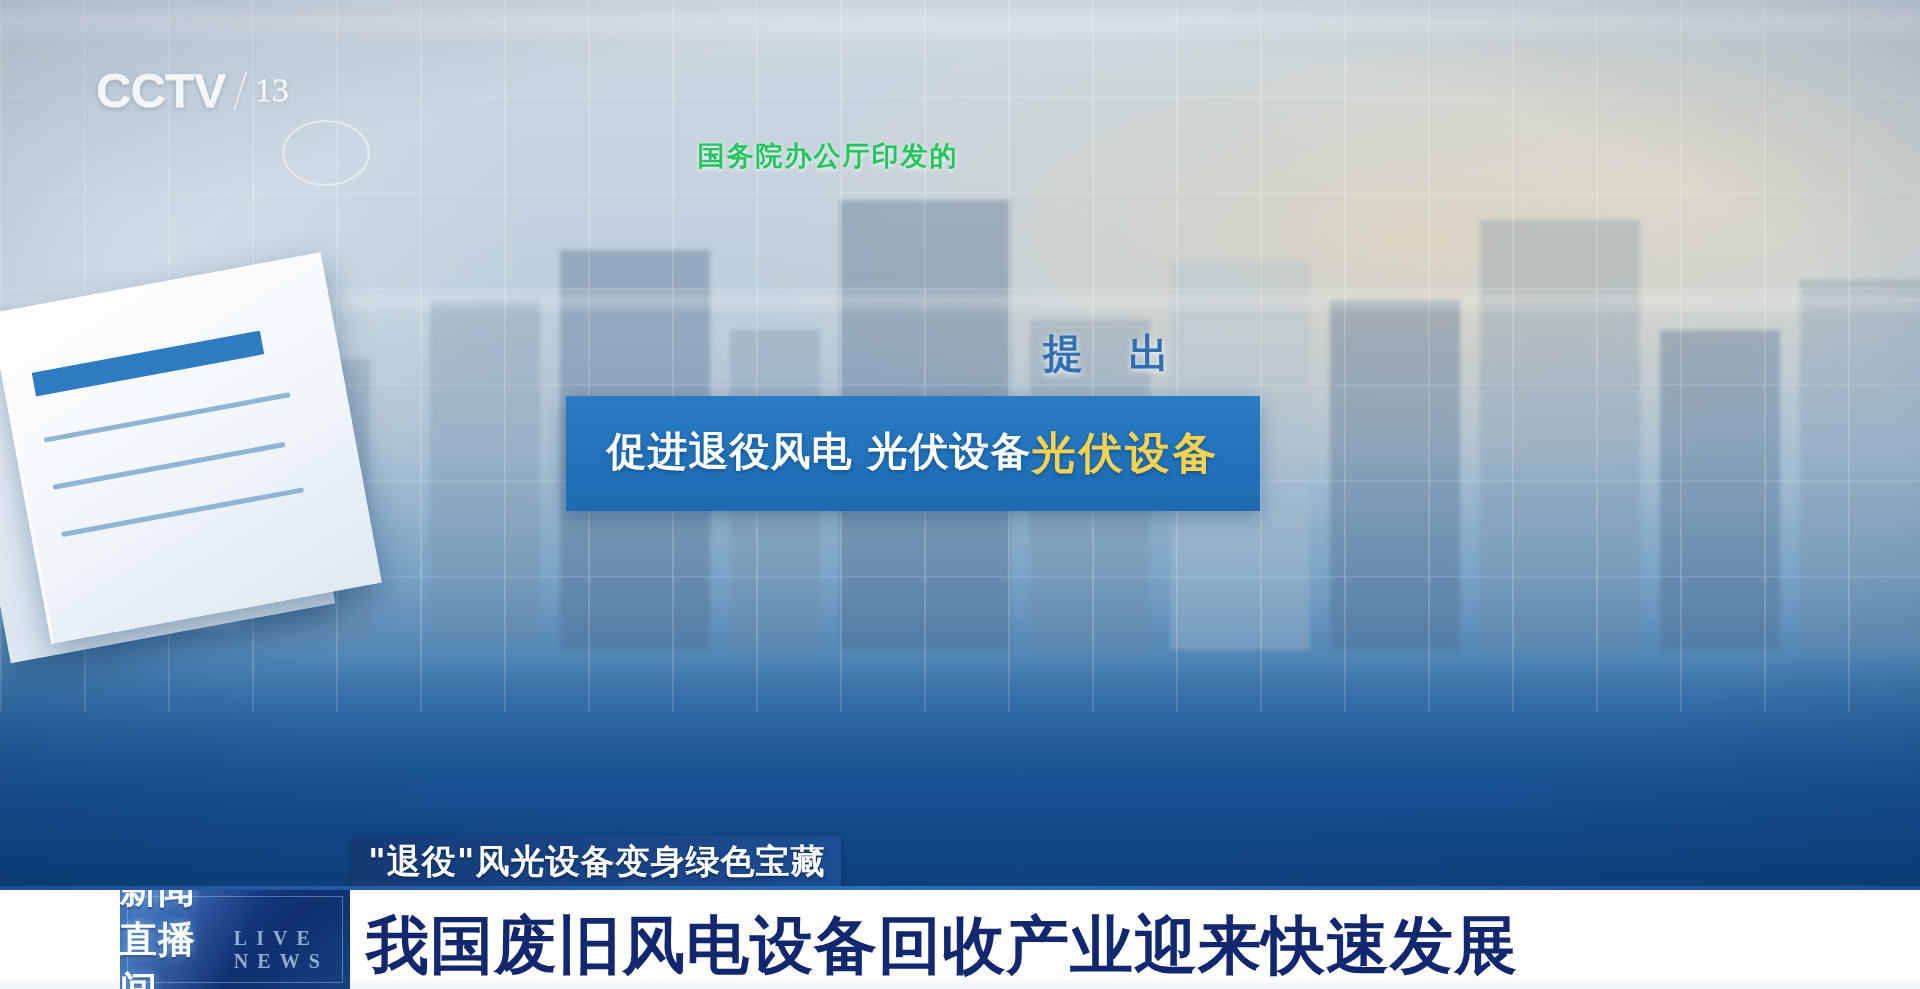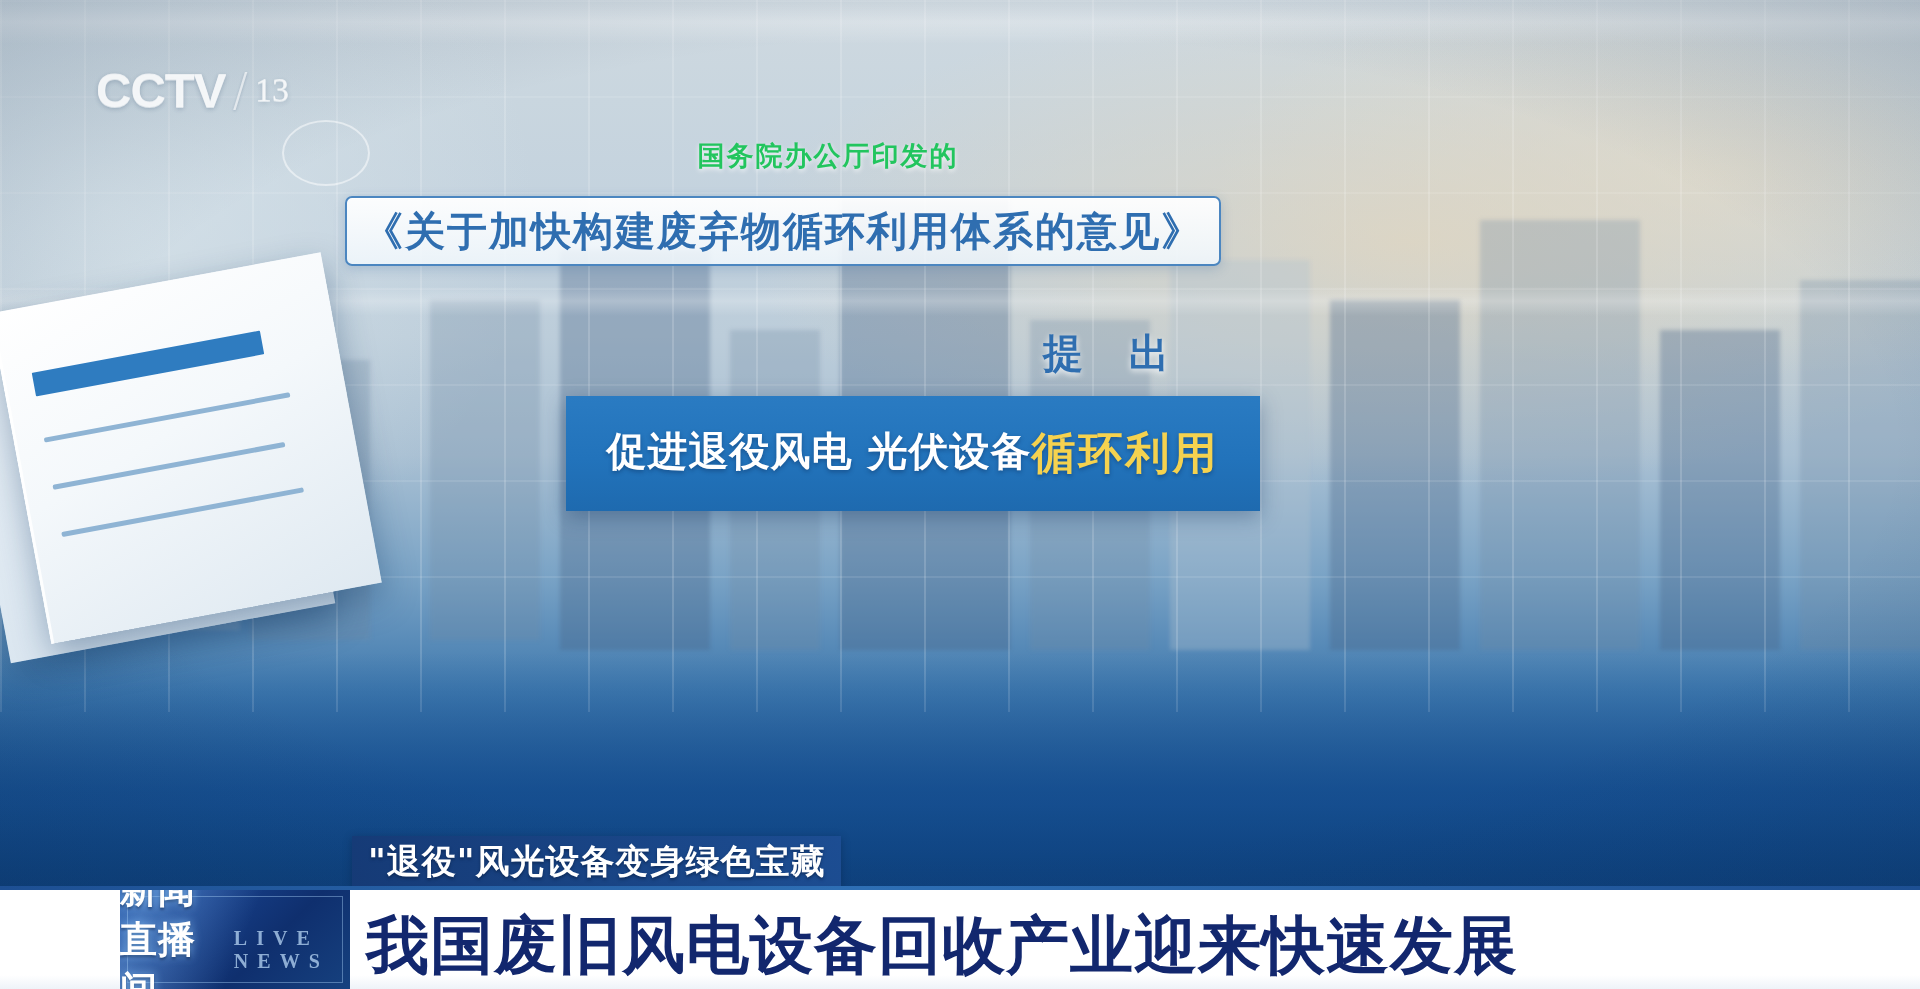--- a/index.html
+++ b/index.html
@@ -270,31 +270,28 @@
       <div class="paper-line" style="top:180px;width:236px;"></div>
       <div class="paper-line" style="top:228px;width:246px;"></div>
     </div>
     <div class="paper-edge"></div>
   </div>
 
   <div class="cap-pre">
     <span class="inner">国务院办公厅印发的</span>
   </div>
 
-  <div class="title-box">
-    <span class="title-box-text">《关于加快构建废弃物循环利用体系的意见》</span>
-  </div>
 
   <div class="cap-verb">
     <span class="inner">提 出</span>
   </div>
 
   <div class="blue-panel">
     <div class="panel-l1">促进退役风电 光伏设备</div>
-    <div class="panel-l2">循环利用</div>
+    <div class="panel-l2">光伏设备</div>
   </div>
 
   <div class="lt-kicker">
     <span class="lt-kicker-text">"退役"风光设备变身绿色宝藏</span>
   </div>
 
   <div class="lt-bar-top"></div>
   <div class="lt-bar"></div>
 
   <div class="lt-logo">

